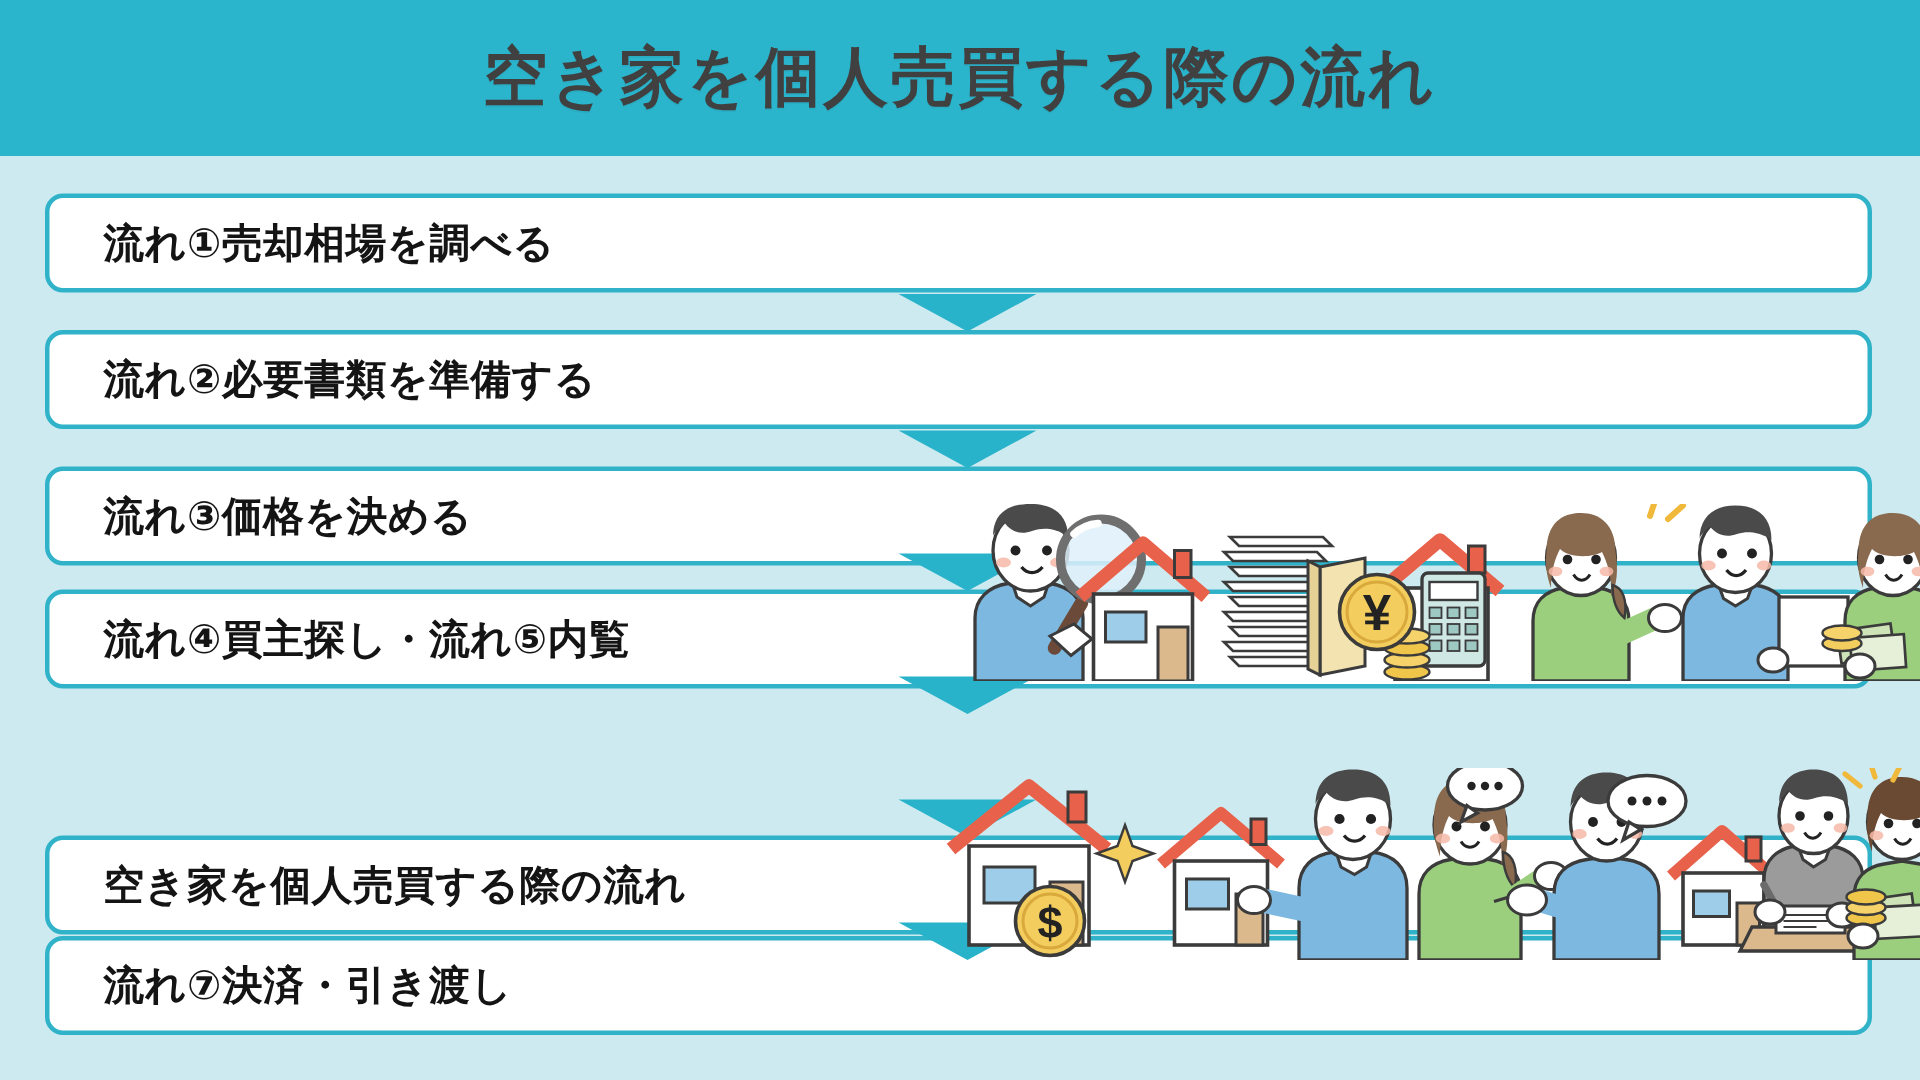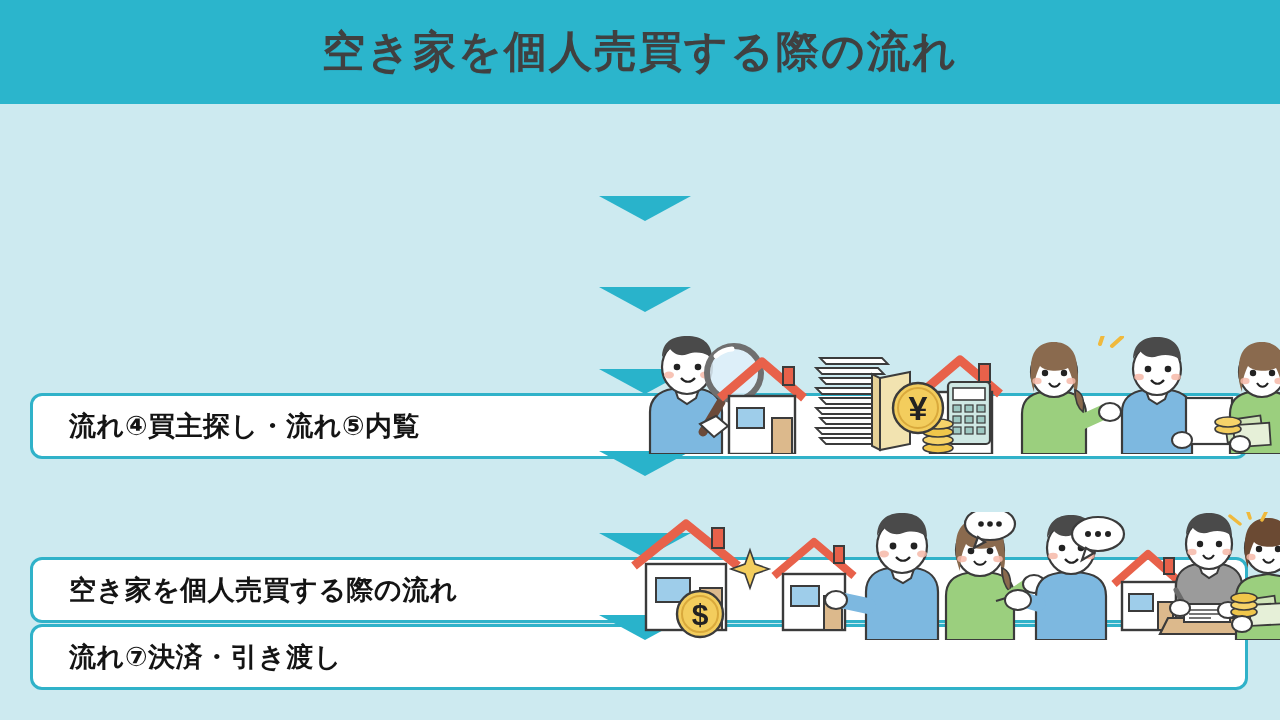--- a/index.html
+++ b/index.html
@@ -77,20 +77,35 @@
 </style>
 </head>
 <body>
 
 <div class="header">
   <div class="header-title">空き家を個人売買する際の流れ</div>
 </div>
 
 <div class="flow">
 
+  <div class="row" style="top:25px">
+    <div class="box">
+      <span class="box-label">流れ①売却相場を調べる</span>
+    </div>
+  </div>
+  <div class="row" style="top:116px">
+    <div class="box">
+      <span class="box-label">流れ②必要書類を準備する</span>
+    </div>
+  </div>
+  <div class="row" style="top:207px">
+    <div class="box">
+      <span class="box-label">流れ③価格を決める</span>
+    </div>
+  </div>
   <div class="row" style="top:289px">
     <div class="box">
       <span class="box-label">流れ④買主探し・流れ⑤内覧</span>
     </div>
   </div>
   <div class="row" style="top:453px">
     <div class="box">
       <span class="box-label">空き家を個人売買する際の流れ</span>
     </div>
   </div>

